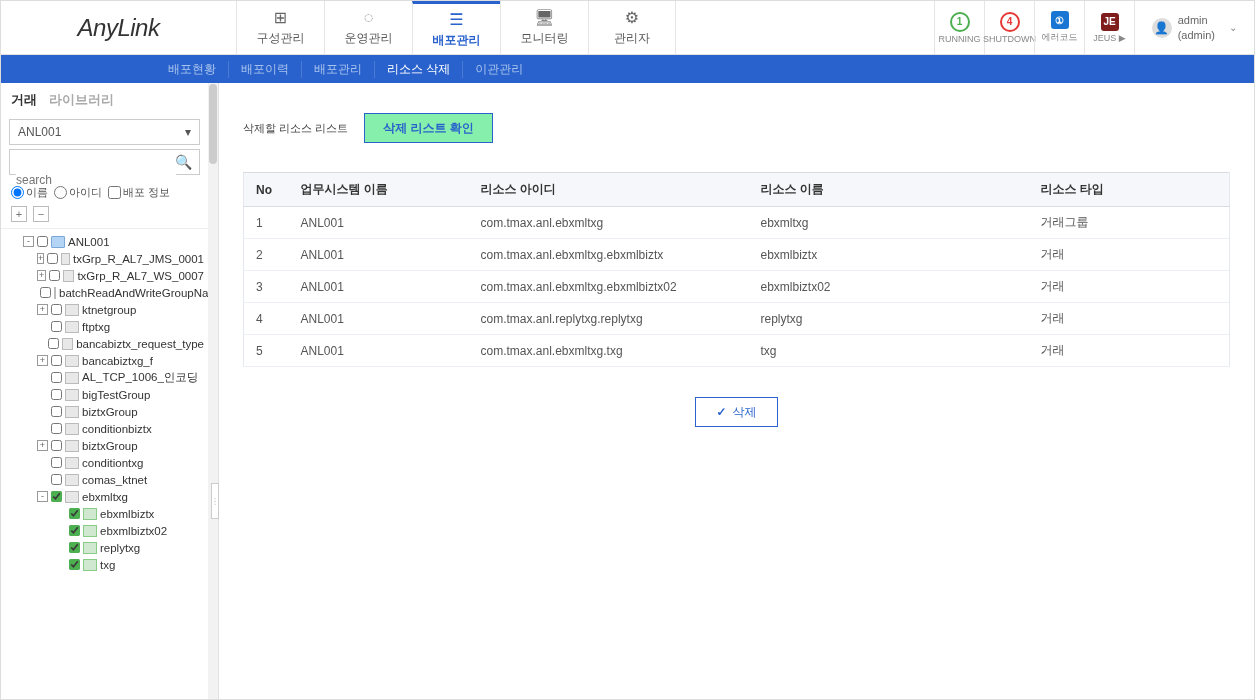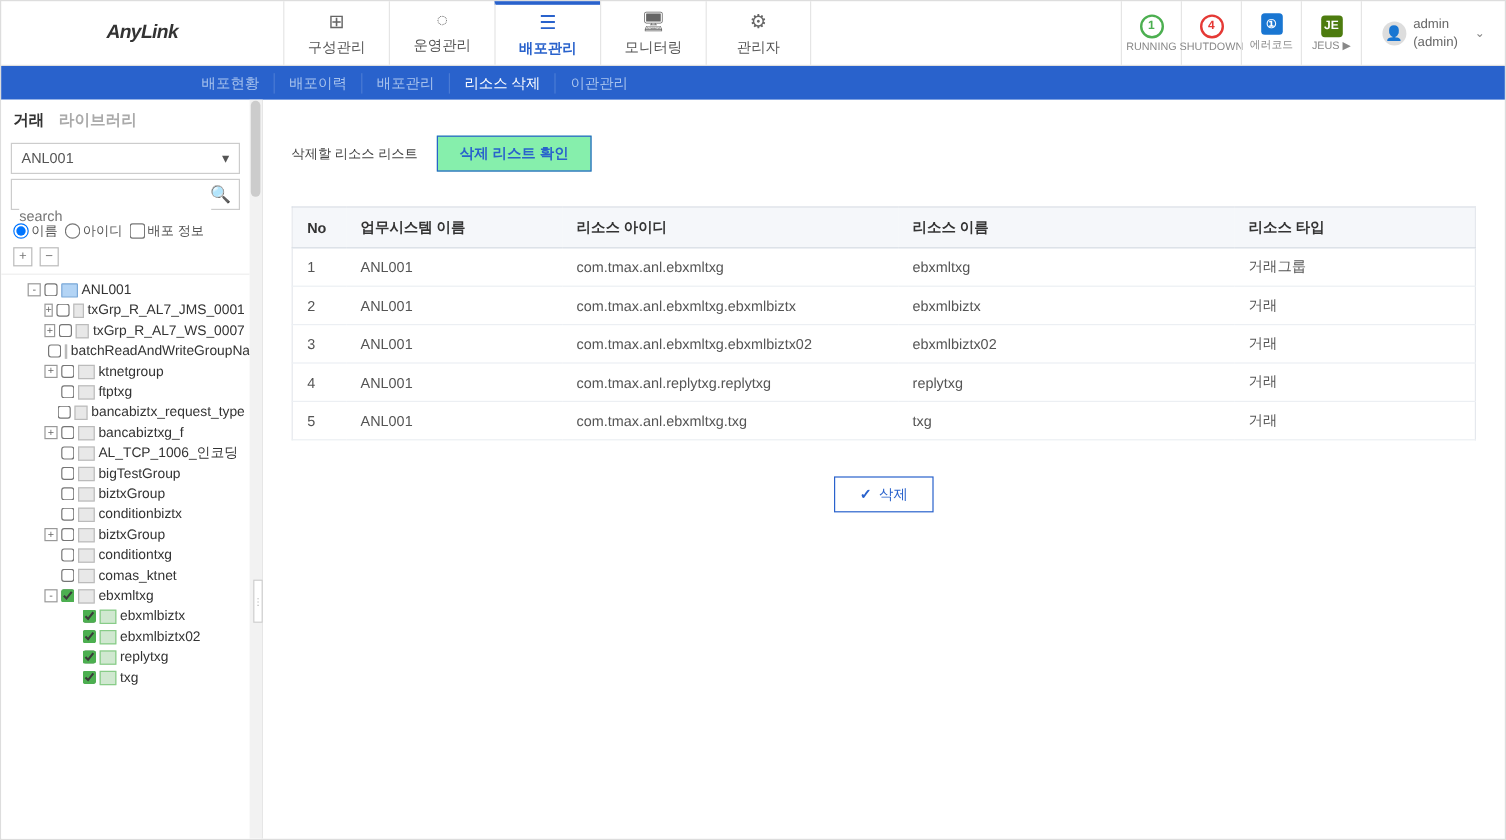--- a/index.html
+++ b/index.html
@@ -2,39 +2,39 @@
 <html><head>
   <meta charset="utf-8">
   <style>
     * { margin: 0; padding: 0; box-sizing: border-box; }
     body { font-family: "Malgun Gothic", Arial, sans-serif; font-size: 12px; color: #333; background: #fff; }
     
     .app { width: 1255px; height: 700px; border: 1px solid #ddd; display: flex; flex-direction: column; }
     
     
     .header { height: 54px; display: flex; align-items: stretch; border-bottom: 1px solid #e0e0e0; }
-    .logo { width: 235px; display: flex; align-items: center; justify-content: center; font-size: 16px; font-weight: 700; font-style: italic; letter-spacing: -0.5px; }
+    .logo { width: 235px; display: flex; align-items: center; justify-content: center; font-size: 24px; font-weight: 400; font-style: italic; letter-spacing: -0.5px; }
     .nav-tabs { display: flex; }
     .nav-tab { width: 88px; display: flex; flex-direction: column; align-items: center; justify-content: center; border-left: 1px solid #e5e5e5; cursor: pointer; gap: 3px; }
     .nav-tab:last-child { border-right: 1px solid #e5e5e5; }
     .nav-tab.active { border-top: 3px solid #2962cc; color: #2962cc; }
     .nav-tab .nav-icon { font-size: 16px; color: #666; }
     .nav-tab.active .nav-icon { color: #2962cc; }
     .nav-tab .nav-label { font-size: 12px; color: #555; }
     .nav-tab.active .nav-label { color: #2962cc; font-weight: bold; }
     
     .header-spacer { flex: 1; }
     .status-group { display: flex; align-items: stretch; }
     .status-item { width: 50px; border-left: 1px solid #e5e5e5; display: flex; flex-direction: column; align-items: center; justify-content: center; gap: 2px; cursor: pointer; }
     .status-circle { width: 20px; height: 20px; border-radius: 50%; display: flex; align-items: center; justify-content: center; font-size: 10px; font-weight: bold; }
     .status-circle.green { border: 2px solid #4caf50; color: #4caf50; }
     .status-circle.red { border: 2px solid #e53935; color: #e53935; }
     .status-square { width: 18px; height: 18px; border-radius: 3px; display: flex; align-items: center; justify-content: center; color: #fff; font-size: 10px; font-weight: bold; }
     .status-square.blue { background: #1976d2; }
-    .status-square.lightblue { background: #4d7c0f; }
+    .status-square.lightblue { background: #7f1d1d; }
     .status-label { font-size: 9px; color: #888; }
     .user-area { width: 120px; border-left: 1px solid #e5e5e5; display: flex; align-items: center; justify-content: center; gap: 6px; cursor: pointer; }
     .user-icon { width: 20px; height: 20px; border-radius: 50%; background: #ddd; display: flex; align-items: center; justify-content: center; color: #888; font-size: 12px; }
     .user-text { display: flex; flex-direction: column; font-size: 11px; color: #666; line-height: 1.3; }
     .chevron { color: #888; font-size: 10px; margin-left: 8px; }
     
     
     .subnav { height: 28px; background: #2962cc; display: flex; align-items: center; padding-left: 155px; gap: 0; }
     .subnav-item { color: #a8c3ed; font-size: 12px; padding: 0 12px; cursor: pointer; border-right: 1px solid #4a7bd4; }
     .subnav-item:last-child { border-right: none; }

